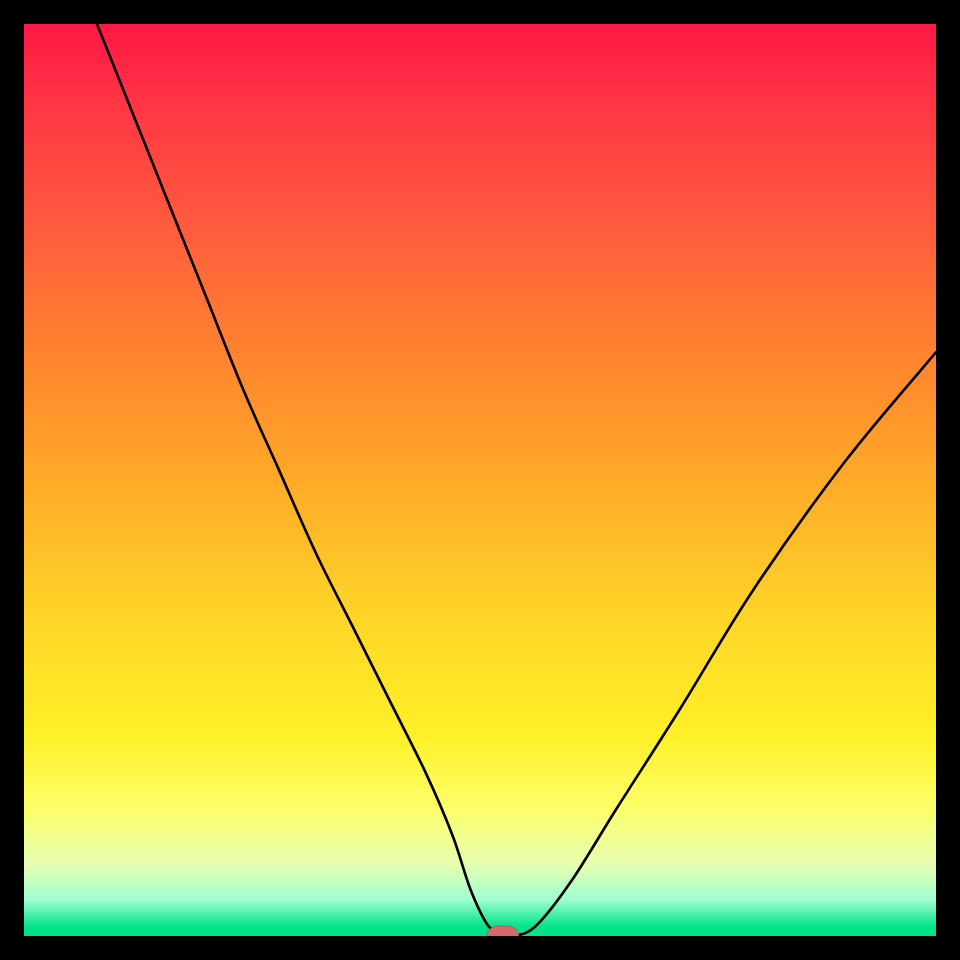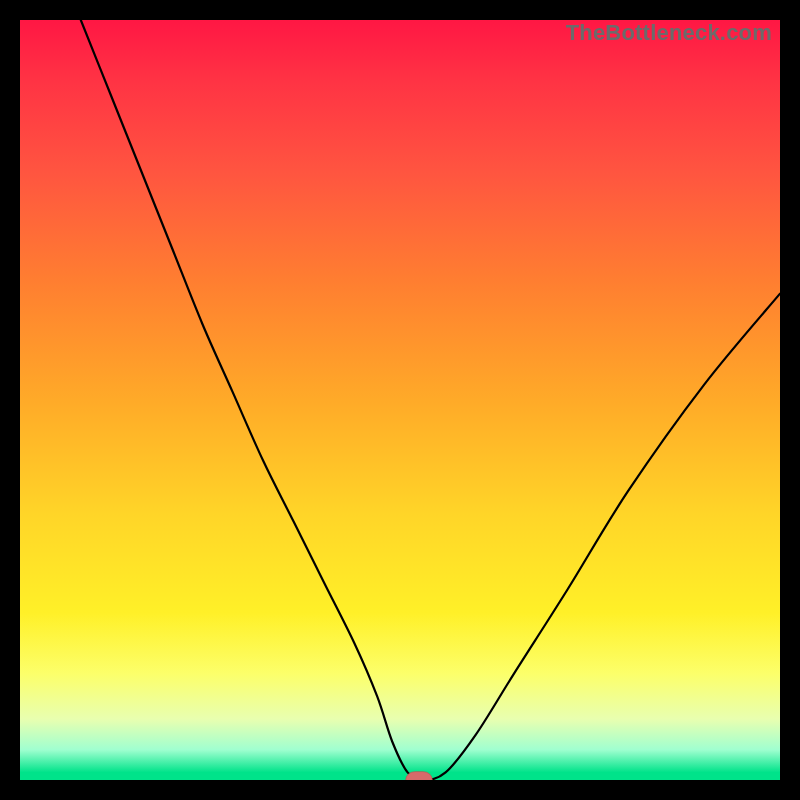--- a/index.html
+++ b/index.html
@@ -69,21 +69,20 @@
   }
 </style>
 </head>
 <body>
 
 <div class="frame">
 
   <div class="plot-area">
     <div class="gradient"></div>
 
-    <div class="watermark">TheBottleneck.com</div>
 
     <svg class="curve" viewBox="0 0 100 100" preserveAspectRatio="none">
       <path fill="none" stroke="#000" stroke-width="2.2" stroke-linejoin="round" stroke-linecap="round" d="M 8.00 0.00 C 8.67 1.67, 10.67 6.67, 12.00 10.00 C 13.33 13.33, 14.67 16.67, 16.00 20.00 C 17.33 23.33, 18.67 26.67, 20.00 30.00 C 21.33 33.33, 22.67 36.83, 24.00 40.00 C 25.33 43.17, 26.67 46.00, 28.00 49.00 C 29.33 52.00, 30.67 55.17, 32.00 58.00 C 33.33 60.83, 34.67 63.33, 36.00 66.00 C 37.33 68.67, 38.67 71.33, 40.00 74.00 C 41.33 76.67, 42.83 79.50, 44.00 82.00 C 45.17 84.50, 46.17 86.83, 47.00 89.00 C 47.83 91.17, 48.33 93.33, 49.00 95.00 C 49.67 96.67, 50.33 98.17, 51.00 99.00 C 51.67 99.83, 52.17 100.00, 53.00 100.00 C 53.83 100.00, 54.83 100.00, 56.00 99.00 C 57.17 98.00, 58.50 96.17, 60.00 94.00 C 61.50 91.83, 63.00 89.17, 65.00 86.00 C 67.00 82.83, 69.50 79.00, 72.00 75.00 C 74.50 71.00, 77.00 66.50, 80.00 62.00 C 83.00 57.50, 86.67 52.33, 90.00 48.00 C 93.33 43.67, 98.33 38.00, 100.00 36.00"></path>
       <rect fill="#d66a6a" stroke="#b84f4f" stroke-width="0.6" rx="1.2" ry="1.2" x="50.75" y="98.90" width="3.50" height="2.20"></rect>
     </svg>
   </div>
 
 </div>
 
 </body></html>

